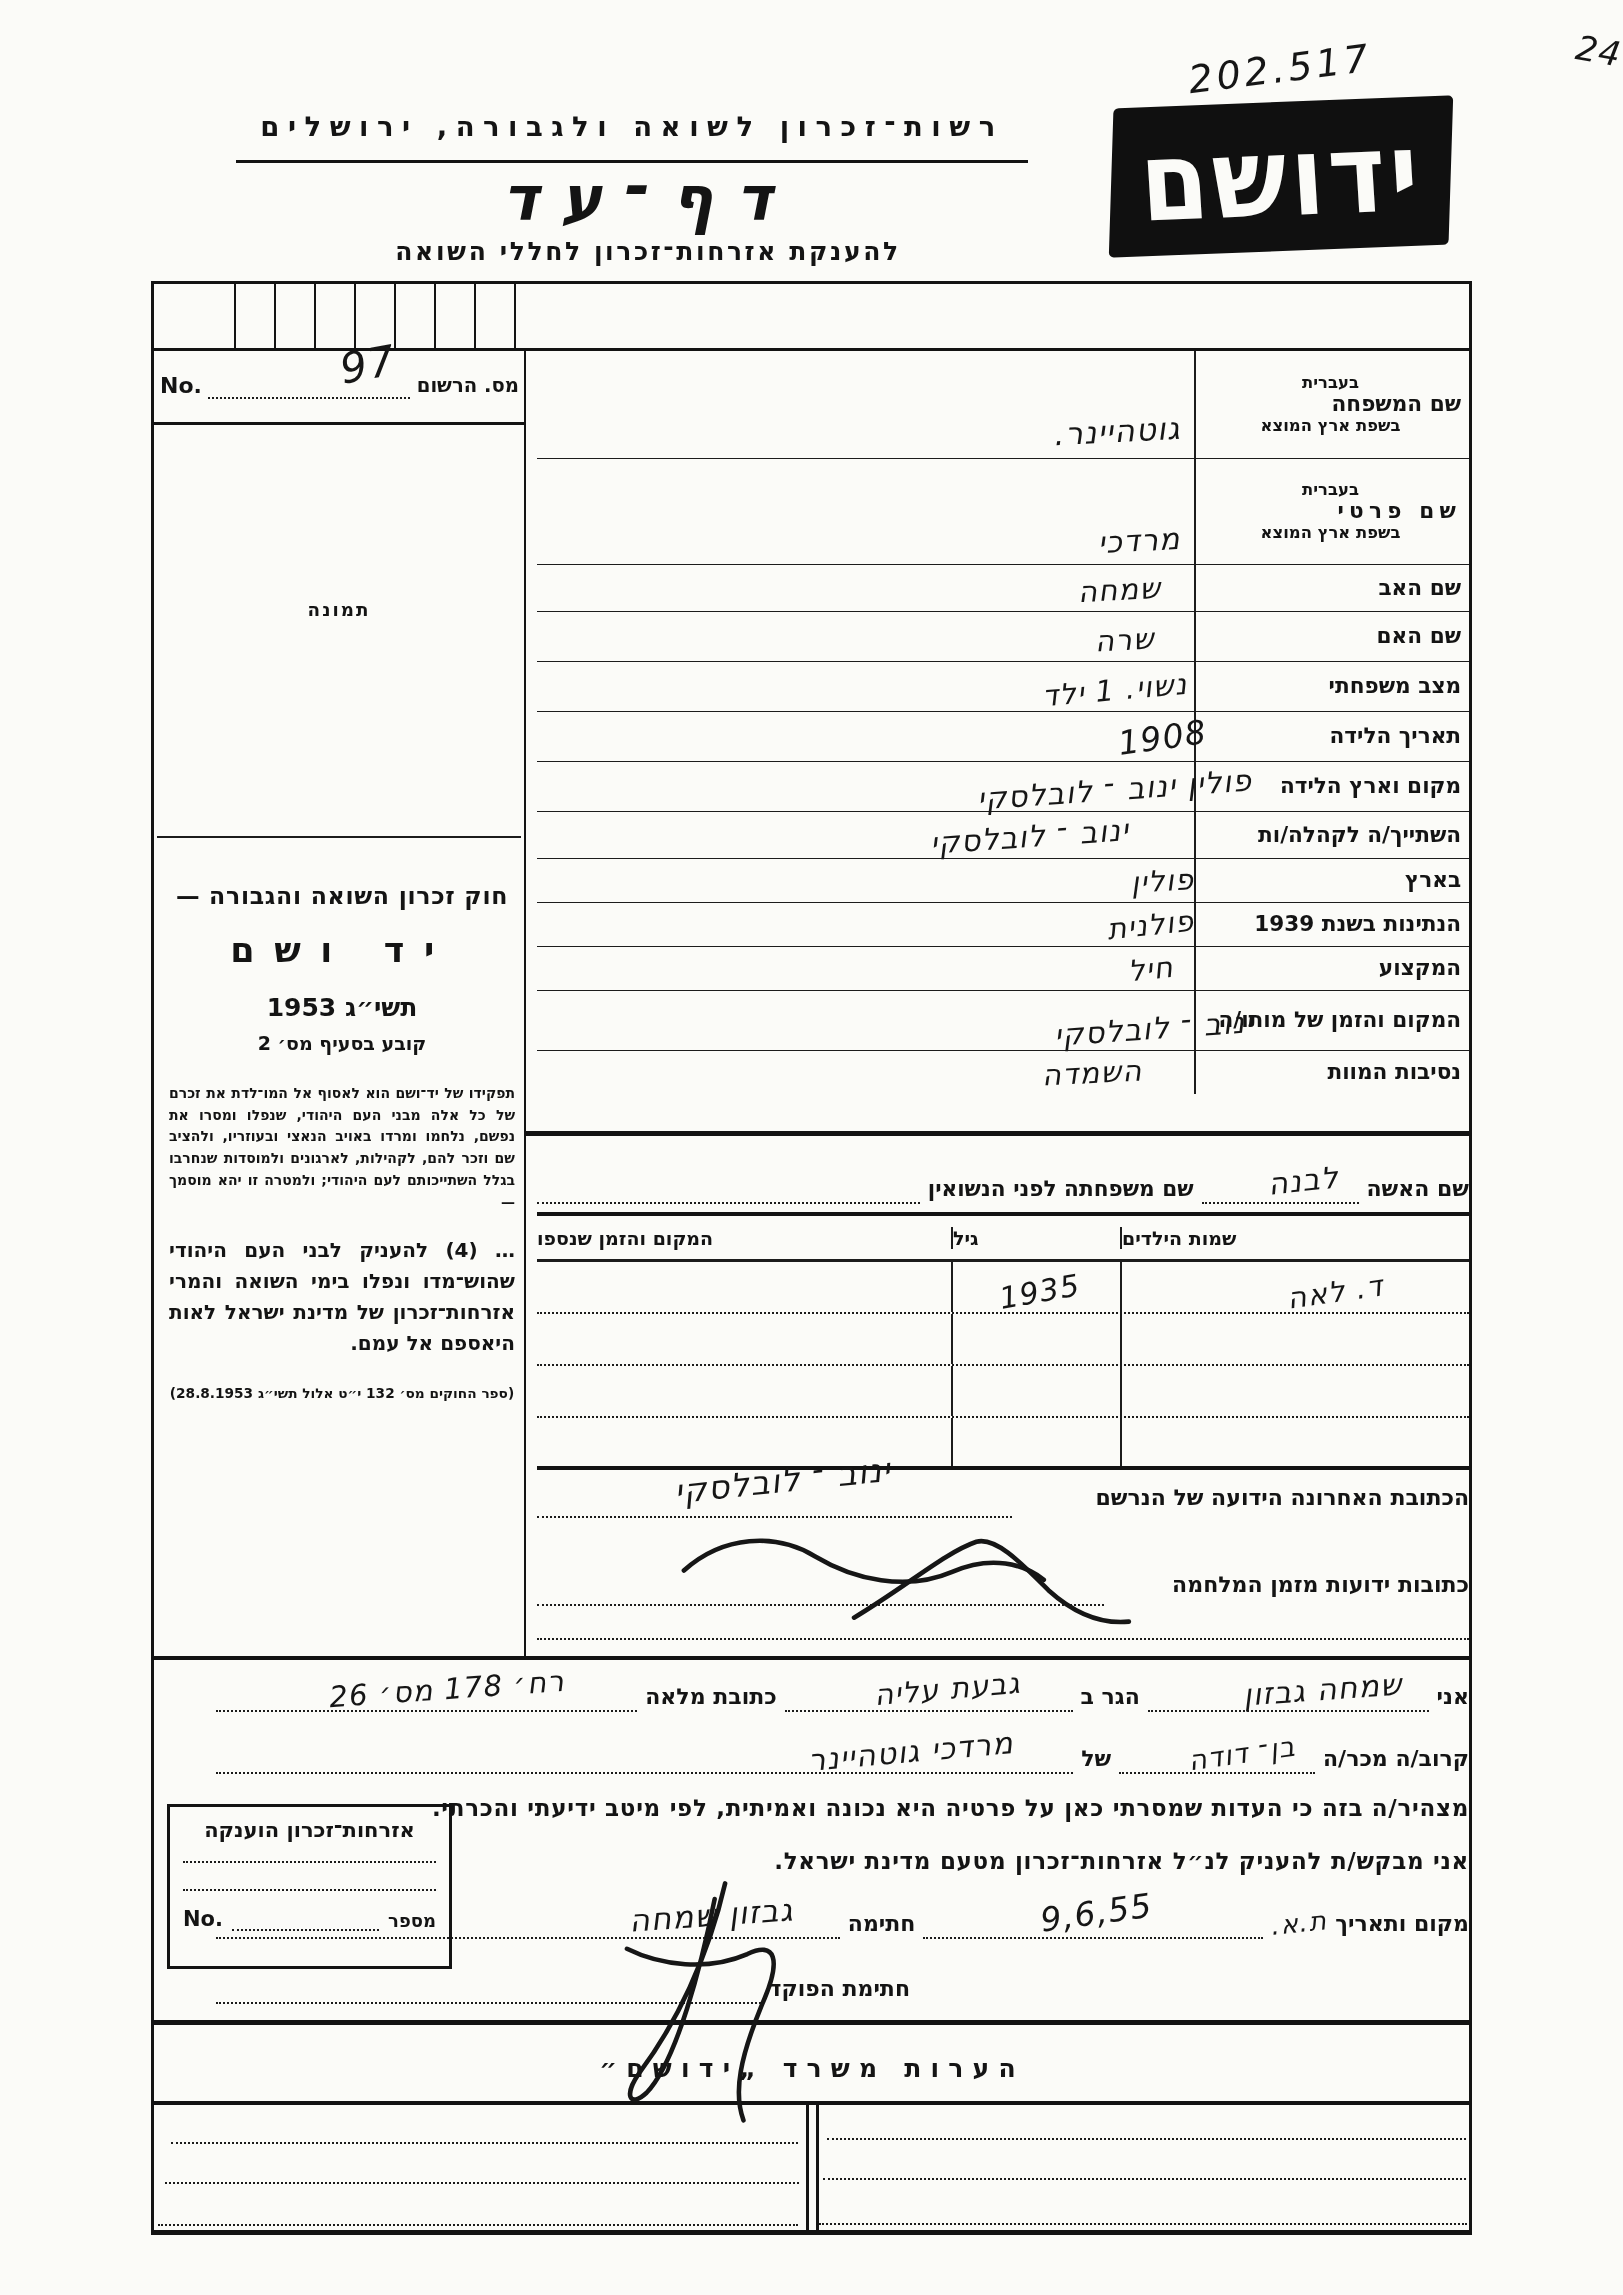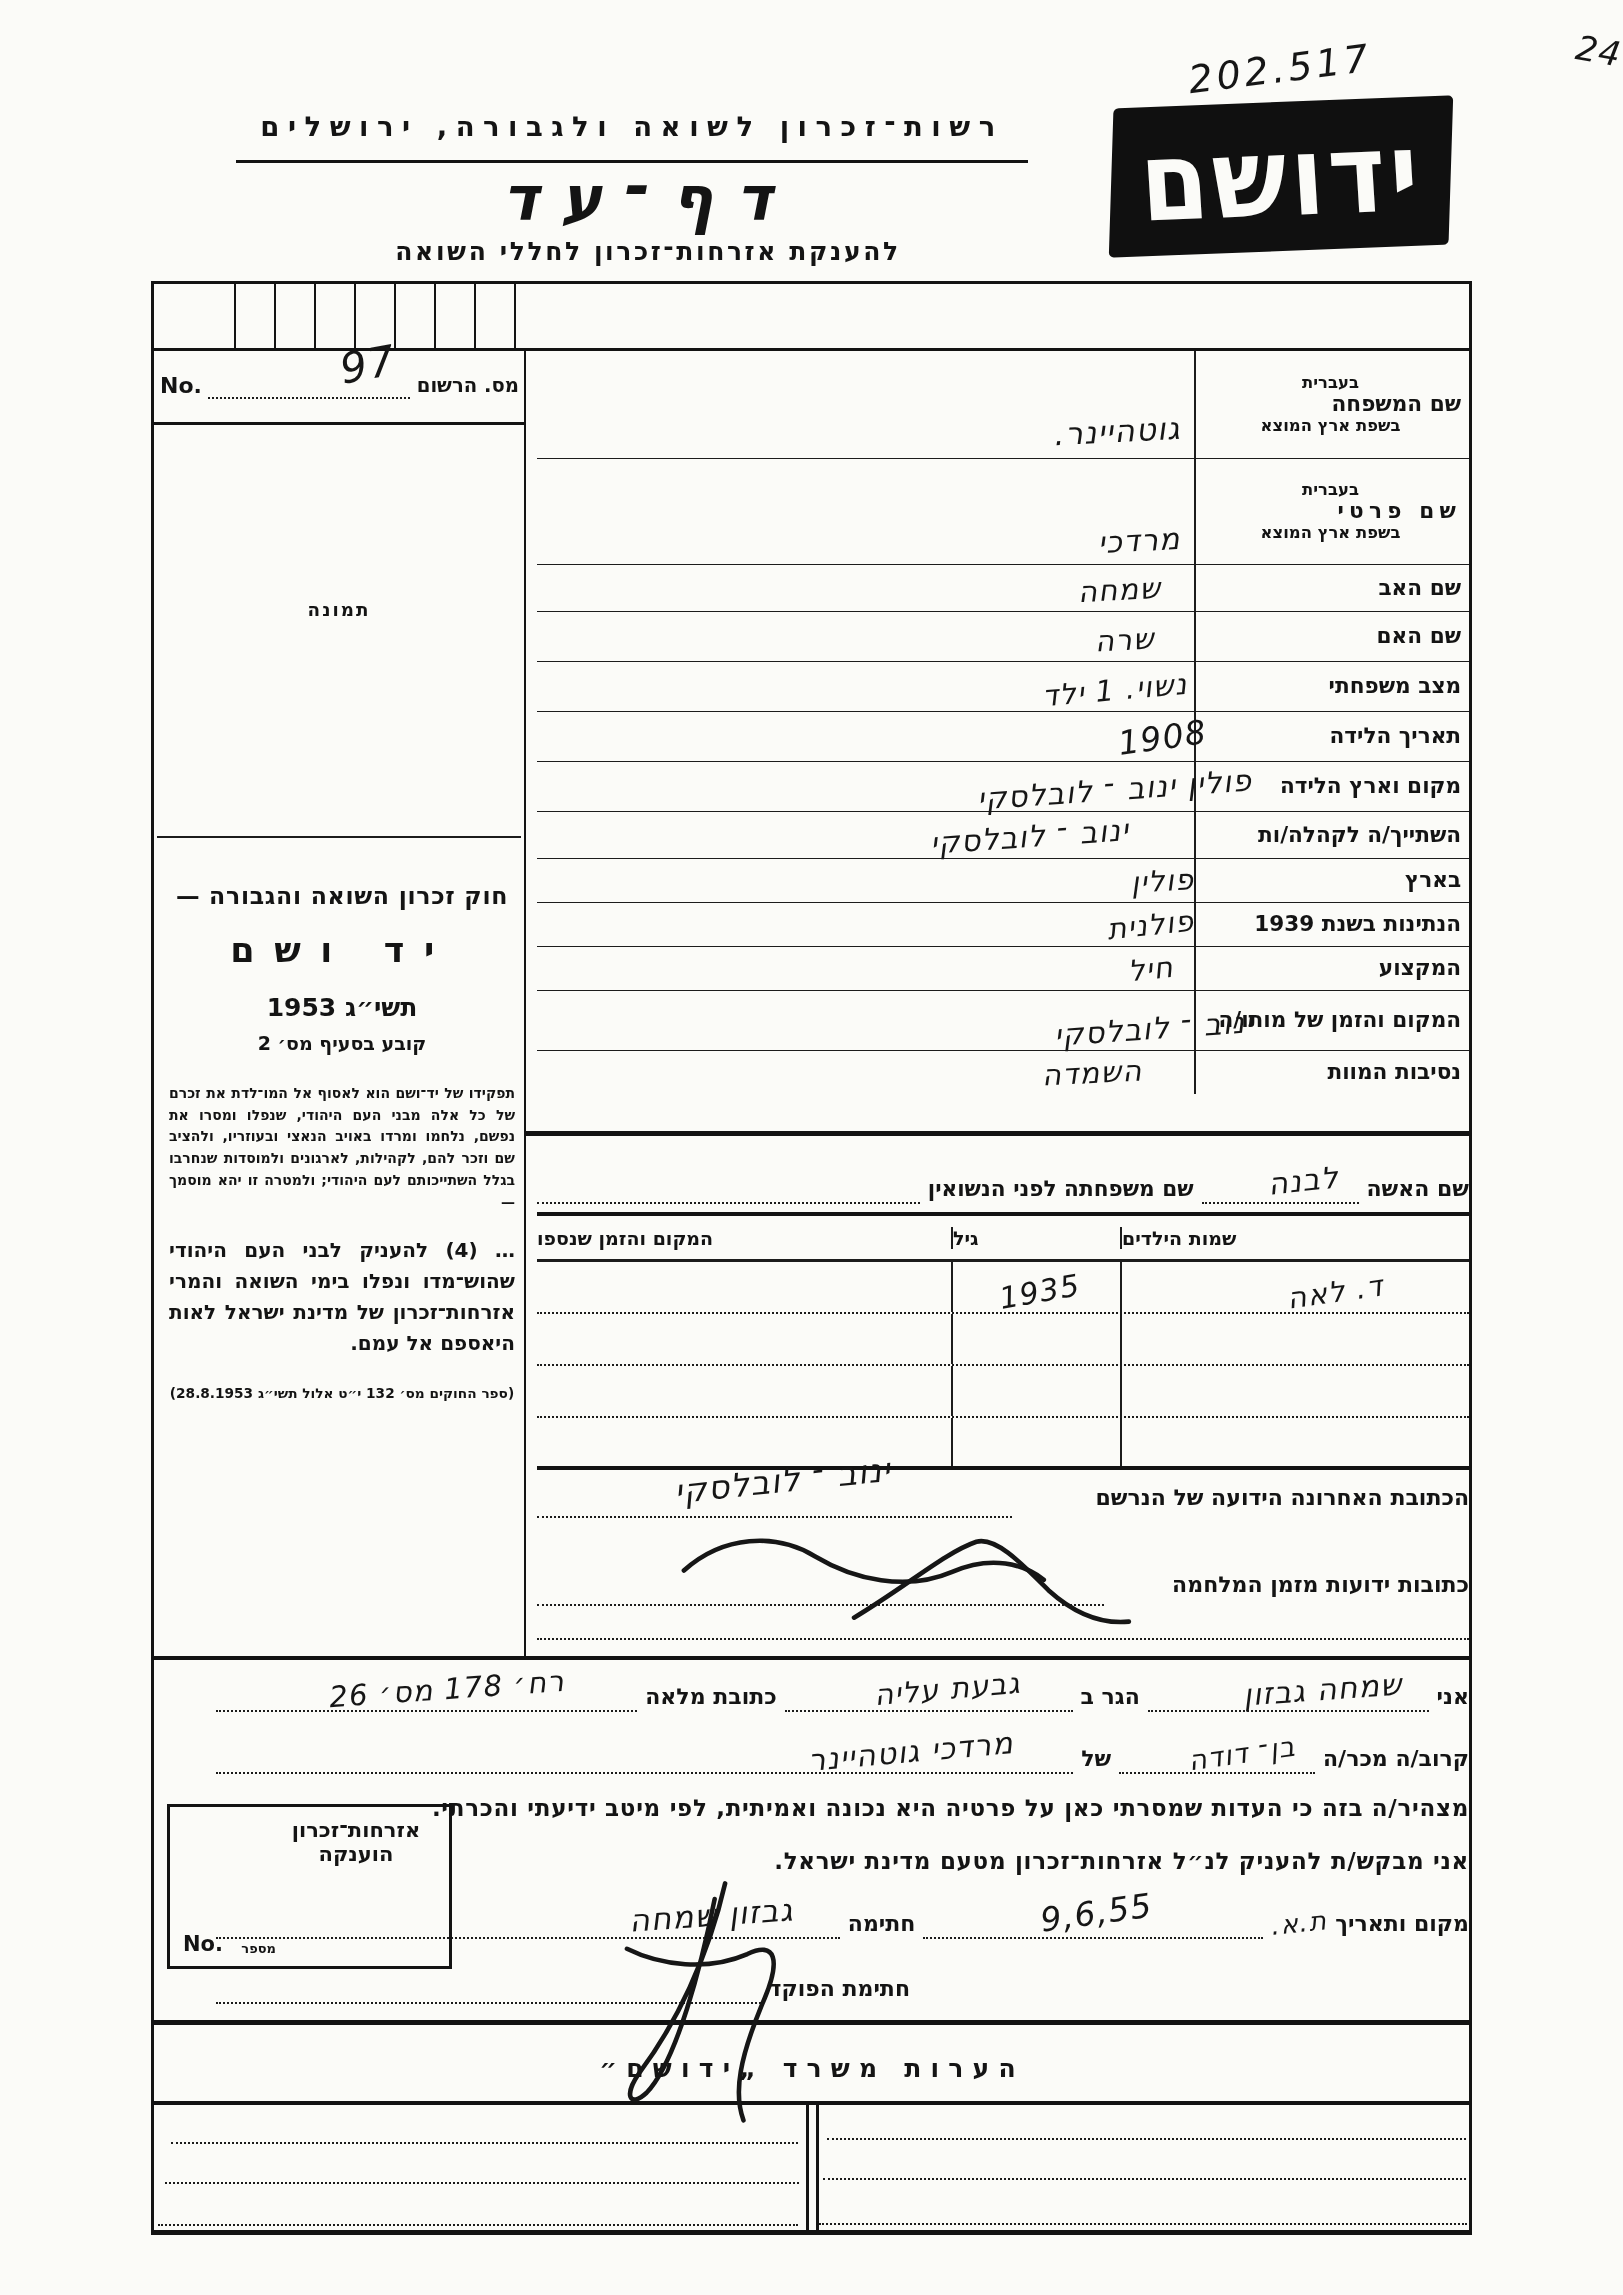--- a/index.html
+++ b/index.html
@@ -270,26 +270,26 @@
       <span class="hw abs" style="bottom:3.9px;right:46px;font-size:31px;transform:rotate(-4deg);">גבזון שמחה</span>
     </div>
   </div>
 
   <div class="abs declrow" style="left:216px;top:1966px;width:694px;height:38px;">
     <span class="lab">חתימת הפוקד</span>
     <div class="dseg" style="flex:1;"></div>
   </div>
   <div class="abs heavy" style="left:154px;top:2020px;width:1316px;height:4.6px;"></div>
 
-  <div class="abs" style="left:167px;top:1804px;width:285px;height:165px;border:3.9px solid #131313;box-sizing:border-box;padding:10.5px 13px;display:flex;flex-direction:row;">
+  <div class="abs" style="left:167px;top:1804px;width:285px;height:165px;border:3.9px solid #131313;box-sizing:border-box;padding:10.5px 13px;display:flex;flex-direction:column;">
     <div class="b ctr" style="font-size:21px;margin-bottom:19.6px;">אזרחות־זכרון הוענקה</div>
     <div class="dotline" style="margin-bottom:26px;"></div>
     <div class="dotline" style="margin-bottom:15.7px;"></div>
     <div style="display:flex;align-items:flex-end;column-gap:9.2px;">
-      <span class="b" style="font-size:13px;">מספר</span>
+      <span class="b" style="font-size:18px;">מספר</span>
       <div class="dseg" style="flex:1;height:19.6px;"></div>
       <span class="b" style="font-size:21px;direction:ltr;">No.</span>
     </div>
   </div>
 
   <div class="abs b ctr" style="left:154px;top:2054px;width:1316px;font-size:25px;letter-spacing:9.2px;">הערות משרד „ידושם״</div>
   <div class="abs heavy" style="left:154px;top:2101px;width:1316px;height:3.9px;"></div>
   <div class="abs heavy" style="left:806px;top:2105px;width:2.6px;height:128px;"></div>
   <div class="abs heavy" style="left:816px;top:2105px;width:2.6px;height:128px;"></div>
   <div class="abs dotline" style="left:827px;top:2138px;width:639px;"></div>

